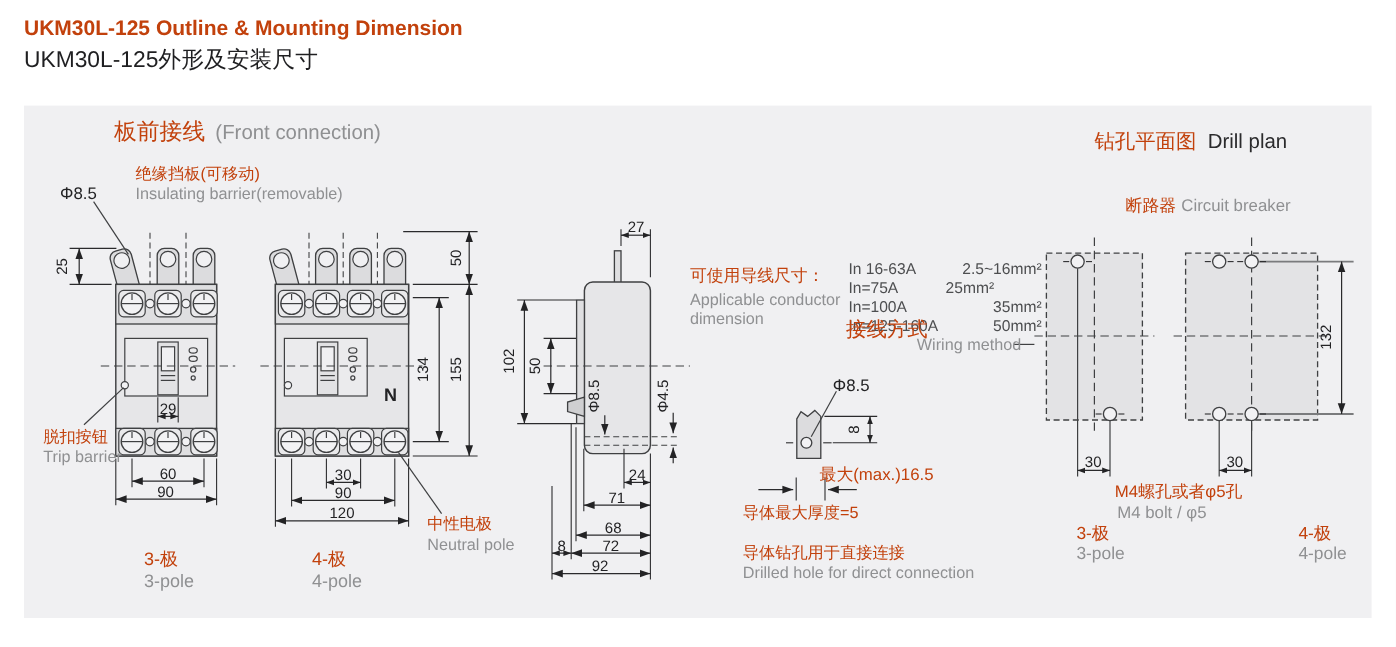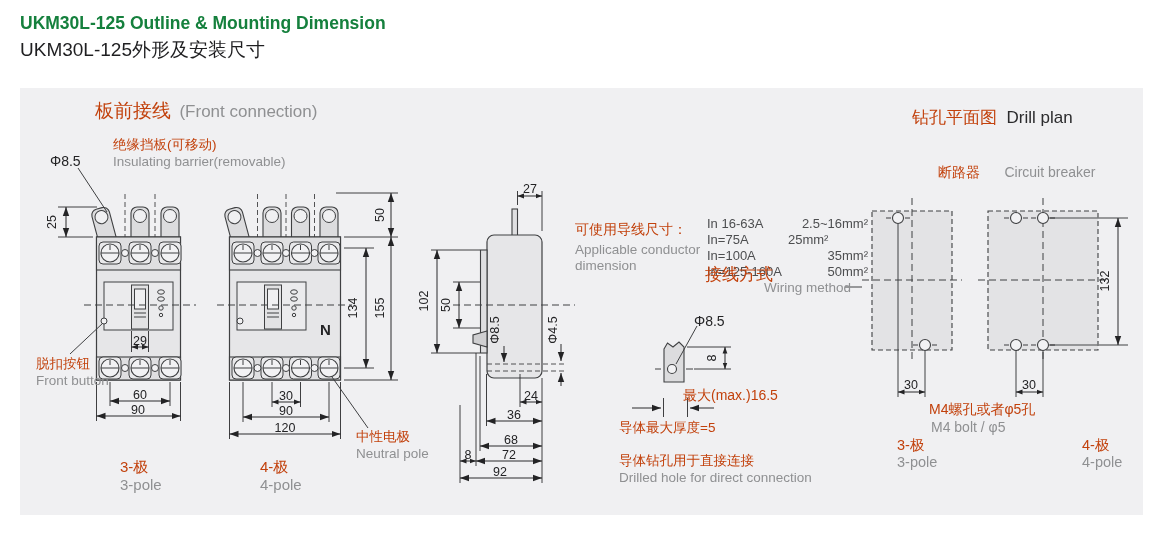--- a/index.html
+++ b/index.html
@@ -4,21 +4,21 @@
 <style>
   body{margin:0;font-family:"Liberation Sans",sans-serif;background:#fff}
   #stage{position:relative;width:1163px;height:539px;background:#fff;overflow:hidden}
   #panel{position:absolute;left:20px;top:88px;width:1123px;height:427px;background:#f0f0f2}
   #gfx{position:absolute;left:0;top:0}
   .lab{position:absolute;white-space:nowrap;line-height:1.25}
   .zh{font-weight:400;color:#c2410c;font-size:13.5px}
   .en{color:#8f9092;font-size:13.5px}
   .dt{position:absolute;font-size:12.5px;color:#232325;transform:translateX(-50%);white-space:nowrap}
   .dtv{position:absolute;font-size:12.5px;color:#232325;transform:translate(-50%,-50%) rotate(-90deg);white-space:nowrap}
-  .h1g{position:absolute;left:20px;top:13px;font-size:17.5px;font-weight:700;color:#15803d;white-space:nowrap}
+  .h1g{position:absolute;left:20px;top:13px;font-size:17.5px;font-weight:700;color:#c2410c;white-space:nowrap}
   .h1b{position:absolute;left:20px;top:37px;font-size:19px;color:#1f1f21;white-space:nowrap}
   .tbl{position:absolute;font-size:13px;color:#4d4e50;white-space:nowrap}
   
   .bd{fill:#e6e6e8;stroke:#3f4042;stroke-width:1.2}
   .strip{fill:#dfdfe1;stroke:#3f4042;stroke-width:1.1}
   .lug{fill:#dcdcde;stroke:#3f4042;stroke-width:1.1}
   .lh{fill:#f0f0f2;stroke:#3f4042;stroke-width:1}
   .tsq{fill:#e9e9eb;stroke:#3f4042;stroke-width:1}
   .tc{fill:#f2f2f4;stroke:#3f4042;stroke-width:1.1}
   .sc{fill:#f2f2f4;stroke:#3f4042;stroke-width:1}
@@ -263,28 +263,28 @@
   <div class="lab" style="left:95px;top:99px">
     <span class="zh" style="font-size:19px">板前接线</span>
     <span class="en" style="font-size:17px;margin-left:4px">(Front connection)</span>
   </div>
   <div class="lab" style="left:912px;top:107px">
     <span class="zh" style="font-size:17px">钻孔平面图</span>
     <span style="color:#2b2b2d;font-size:17px;margin-left:5px">Drill plan</span>
   </div>
   <div class="lab" style="left:938px;top:162px">
     <span class="zh" style="font-size:14px">断路器</span>
-    <span class="en" style="font-size:14px;margin-left:20px">Circuit breaker</span>
+    <span class="en" style="font-size:14px;margin-left:0">Circuit breaker</span>
   </div>
 
   <div class="lab zh" style="left:113px;top:137px">绝缘挡板(可移动)</div>
   <div class="lab en" style="left:113px;top:154px">Insulating barrier(removable)</div>
   <div class="lab" style="left:50px;top:153px;font-size:14px;color:#232325">Φ8.5</div>
   <div class="lab zh" style="left:36px;top:356px">脱扣按钮</div>
-  <div class="lab en" style="left:36px;top:373px">Front button</div>
+  <div class="lab en" style="left:36px;top:373px">Trip barrier</div>
   <div class="lab zh" style="left:356px;top:429px">中性电极</div>
   <div class="lab en" style="left:356px;top:446px">Neutral pole</div>
   <div class="lab" style="left:320px;top:321px;font-weight:700;font-size:15px;color:#232325">N</div>
   <div class="lab zh" style="left:120px;top:458px;font-size:15px">3-极</div>
   <div class="lab en" style="left:120px;top:476px;font-size:15px">3-pole</div>
   <div class="lab zh" style="left:260px;top:458px;font-size:15px">4-极</div>
   <div class="lab en" style="left:260px;top:476px;font-size:15px">4-pole</div>
 
   <div class="dtv" style="left:52px;top:222px">25</div>
   <div class="dtv" style="left:380px;top:215px">50</div>
@@ -296,21 +296,21 @@
   <div class="dt" style="left:286px;top:389px">30</div>
   <div class="dt" style="left:286px;top:404px">90</div>
   <div class="dt" style="left:285px;top:421px">120</div>
 
   <div class="dt" style="left:530px;top:182px">27</div>
   <div class="dtv" style="left:424px;top:301px">102</div>
   <div class="dtv" style="left:446px;top:305px">50</div>
   <div class="dtv" style="left:495px;top:330px">Φ8.5</div>
   <div class="dtv" style="left:553px;top:330px">Φ4.5</div>
   <div class="dt" style="left:531px;top:389px">24</div>
-  <div class="dt" style="left:514px;top:408px">36</div>
+  <div class="dt" style="left:514px;top:408px">71</div>
   <div class="dt" style="left:511px;top:433px">68</div>
   <div class="dt" style="left:509px;top:448px">72</div>
   <div class="dt" style="left:468px;top:448px">8</div>
   <div class="dt" style="left:500px;top:465px">92</div>
 
   <div class="lab zh" style="left:575px;top:221px;font-size:14px">可使用导线尺寸：</div>
   <div class="lab en" style="left:575px;top:242px">Applicable conductor</div>
   <div class="lab en" style="left:575px;top:258px">dimension</div>
   <div class="tbl" style="left:707px;top:216px">In 16-63A</div>
   <div class="tbl" style="left:788px;top:216px;width:80px;text-align:right">2.5~16mm²</div>

